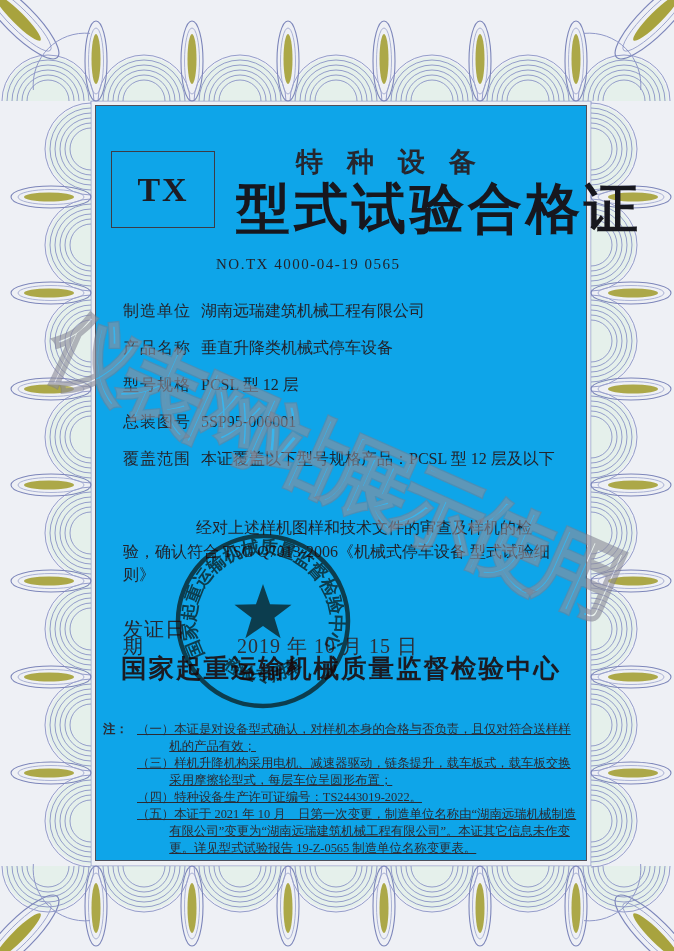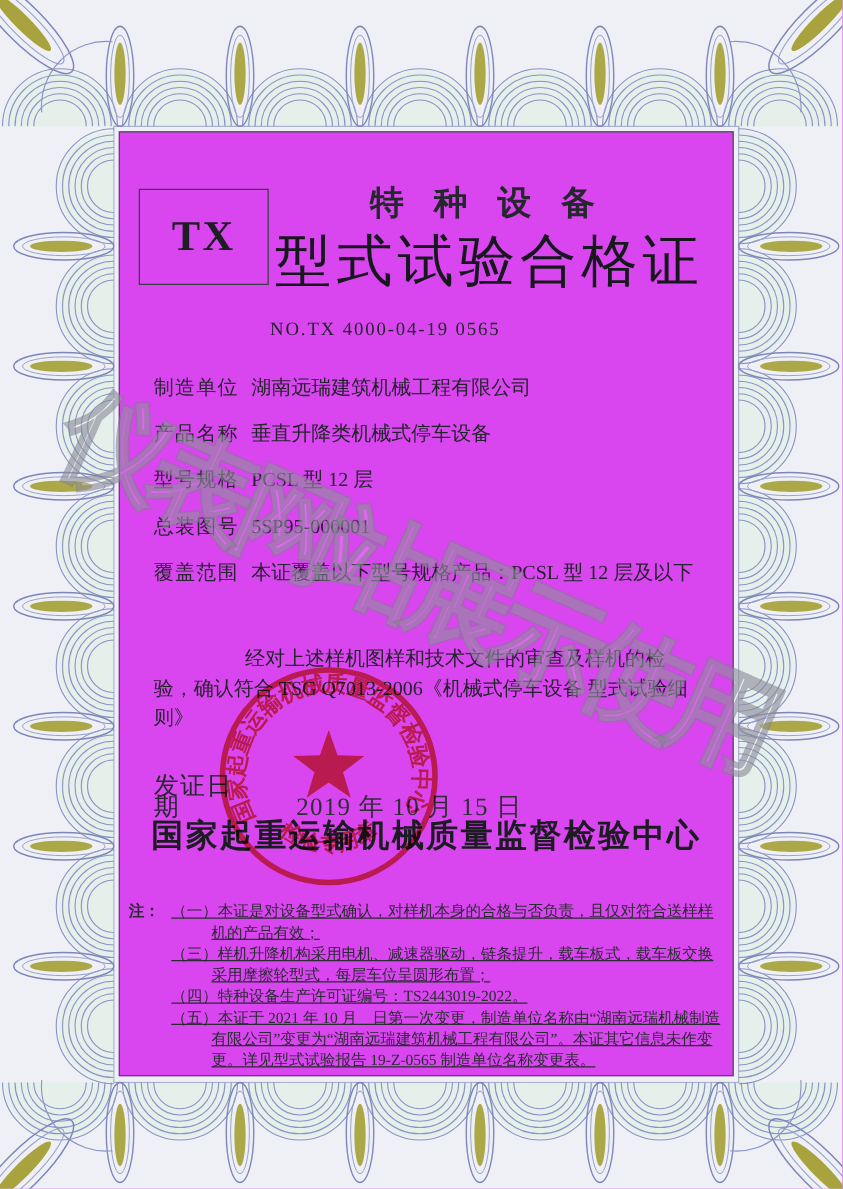--- a/index.html
+++ b/index.html
@@ -7,36 +7,36 @@
     width:674px;height:951px;position:relative;overflow:hidden;
     background:#eef0f5;
     font-family:"Liberation Serif","DejaVu Serif",serif;
     color:#2e2e36;
   }
   
   #border-art{position:absolute;left:0;top:0;z-index:0;}
   
   .panel{
     position:absolute;left:95px;top:105px;width:492px;height:756px;
-    background:#d946ef;border:1.5px solid #4f4f5a;z-index:1;box-sizing:border-box;
+    background:#0ea5e9;border:1.5px solid #4f4f5a;z-index:1;box-sizing:border-box;
   }
   .tx-box{
     position:absolute;left:15px;top:45px;width:104px;height:77px;
     border:1.5px solid #3c3c46;box-sizing:border-box;
     display:flex;align-items:center;justify-content:center;
     font-size:34px;font-weight:bold;letter-spacing:2px;color:#1d1d24;
   }
   .head-wrap{position:absolute;left:120px;right:30px;top:43px;text-align:center;}
   .supertitle{
     font-size:27px;line-height:27px;font-weight:600;color:#26262e;
     letter-spacing:24px;padding-left:24px;
   }
   .title-main{
-    margin-top:9px;font-size:45px;line-height:48px;font-weight:normal;color:#17171e;
-    letter-spacing:4px;padding-left:4px;white-space:nowrap;
+    margin-top:9px;font-size:54px;line-height:48px;font-weight:bold;color:#17171e;
+    letter-spacing:4px;padding-left:20px;white-space:nowrap;
   }
   .cert-no{
     position:absolute;left:120px;right:30px;top:150px;text-align:left;
     font-size:15px;line-height:17px;letter-spacing:1.5px;color:#23232b;
   }
   .fields{position:absolute;left:27px;right:18px;top:196px;}
   .frow{margin-bottom:20px;line-height:17px;font-size:16px;white-space:nowrap;}
   .flabel{display:inline-block;width:74px;letter-spacing:1px;color:#26262e;}
   .fvalue{color:#23232b;}
   .confirm{

